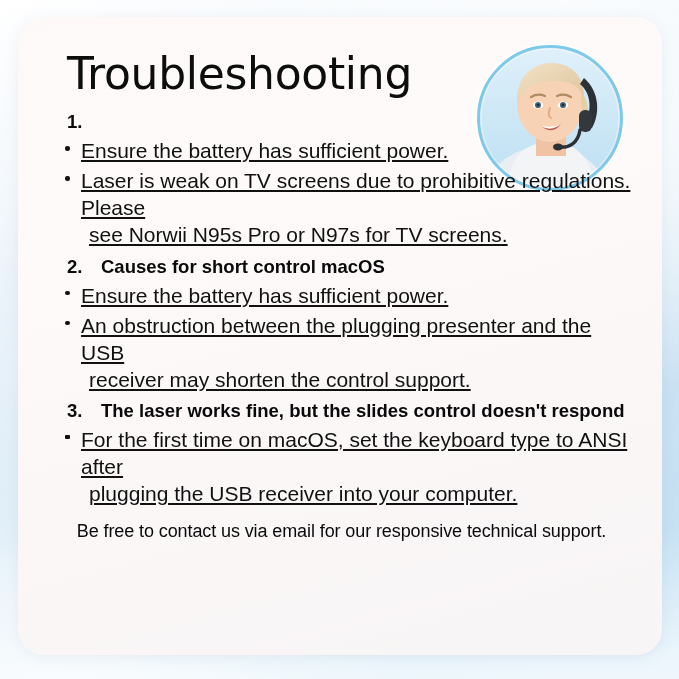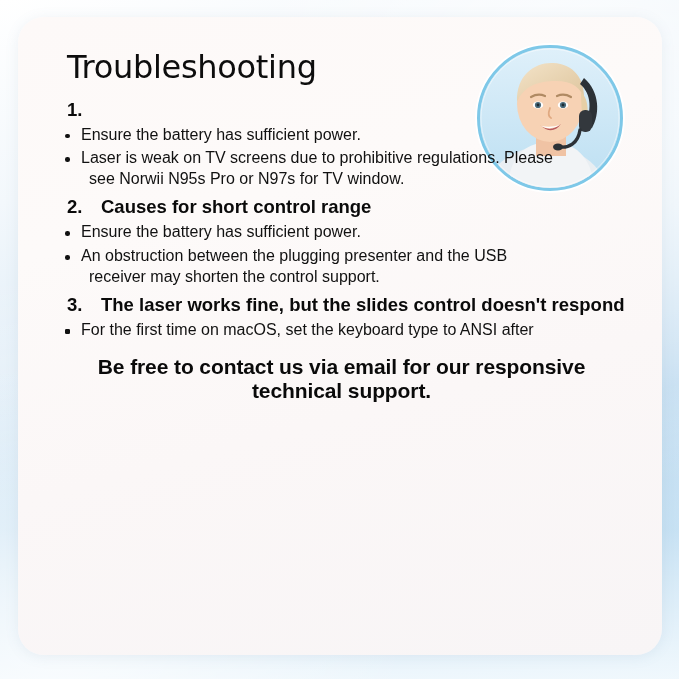--- a/index.html
+++ b/index.html
@@ -36,21 +36,21 @@
     overflow: hidden;
   }
   .content {
     position: relative;
     padding: 34px 30px 0 33px;
     height: 100%;
     box-sizing: border-box;
   }
   h1.title {
     font-family: "DejaVu Sans", sans-serif;
-    font-size: 32px;
+    font-size: 44px;
     font-weight: 400;
     color: #0d0d0d;
     margin: 0 0 14px 16px;
     letter-spacing: -0.3px;
     line-height: 1.05;
   }
   .avatar {
     position: absolute;
     right: 39px;
     top: 28px;
@@ -82,43 +82,44 @@
     width: 34px;
     flex: 0 0 34px;
   }
   .bullets {
     list-style: none;
     margin: 0 0 7px 0;
     padding: 0;
   }
   .bullets li {
     position: relative;
-    font-size: 16px;
+    font-size: 21px;
     color: #111;
     line-height: 1.29;
     margin: 0 0 3px 0;
     padding-left: 30px;
+    text-decoration: underline;
   }
   .bullets li::before {
     content: "";
     position: absolute;
     left: 14px;
     top: 9px;
     width: 4.5px;
     height: 4.5px;
     background: #111;
     border-radius: 50%;
   }
   .bullets li .ln2 {
     display: block;
     padding-left: 8px;
   }
   .footer-note {
-    font-weight: bold;
-    font-size: 21px;
+    font-weight: normal;
+    font-size: 18px;
     color: #0a0a0a;
     text-align: center;
     margin-top: 14px;
     letter-spacing: -0.1px;
   }
 </style>
 </head>
 <body>
 
 <div class="bg-wash"></div>
@@ -176,29 +177,29 @@
       <li>
         <div class="step-head">
           <span class="step-num">1.</span>
         </div>
         <ul class="bullets">
           <li>
             <span>Ensure the battery has sufficient power.</span>
           </li>
           <li>
             <span>Laser is weak on TV screens due to prohibitive regulations. Please</span>
-            <span class="ln2">see Norwii N95s Pro or N97s for TV window.</span>
+            <span class="ln2">see Norwii N95s Pro or N97s for TV screens.</span>
           </li>
         </ul>
       </li>
 
       <li>
         <div class="step-head">
           <span class="step-num">2.</span>
-          <span>Causes for short control range</span>
+          <span>Causes for short control macOS</span>
         </div>
         <ul class="bullets">
           <li>
             <span>Ensure the battery has sufficient power.</span>
           </li>
           <li>
             <span>An obstruction between the plugging presenter and the USB</span>
             <span class="ln2">receiver may shorten the control support.</span>
           </li>
         </ul>
@@ -209,20 +210,21 @@
           <span class="step-num">3.</span>
           <span>The laser works fine, but the slides control doesn't respond</span>
         </div>
         <ul class="bullets">
           <li>
           </li>
           <li>
           </li>
           <li>
             <span>For the first time on macOS, set the keyboard type to ANSI after</span>
+            <span class="ln2">plugging the USB receiver into your computer.</span>
           </li>
         </ul>
       </li>
 
     </ol>
 
     <div class="footer-note">Be free to contact us via email for our responsive technical support.</div>
 
   </div>
 </div>

